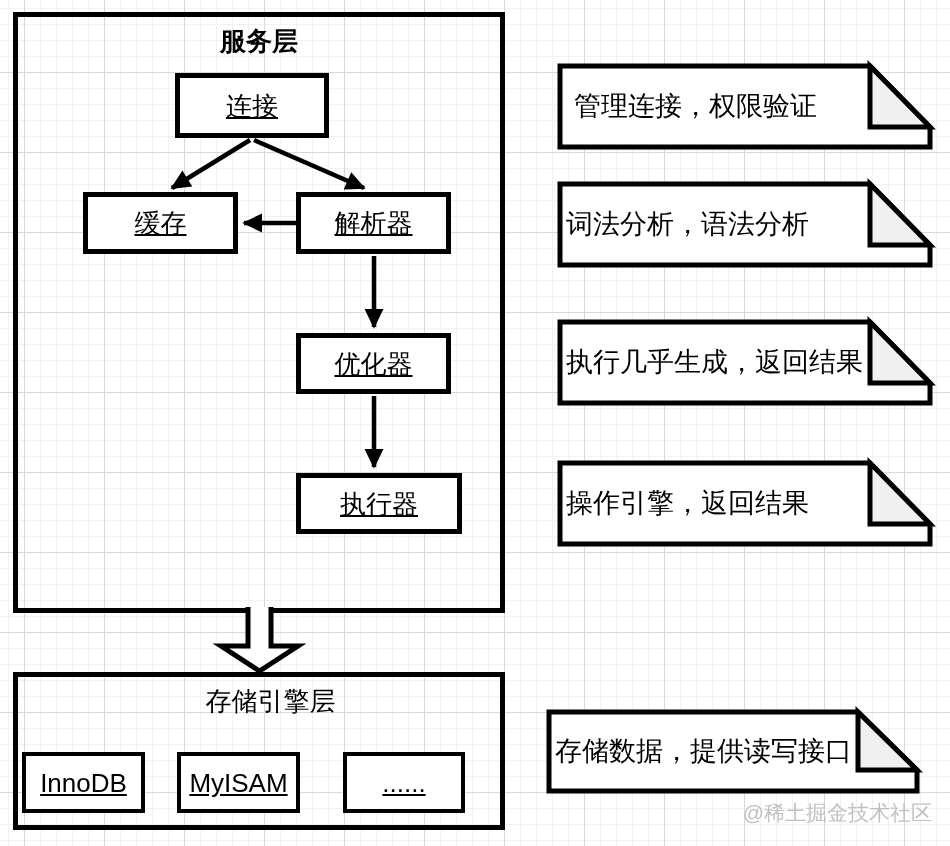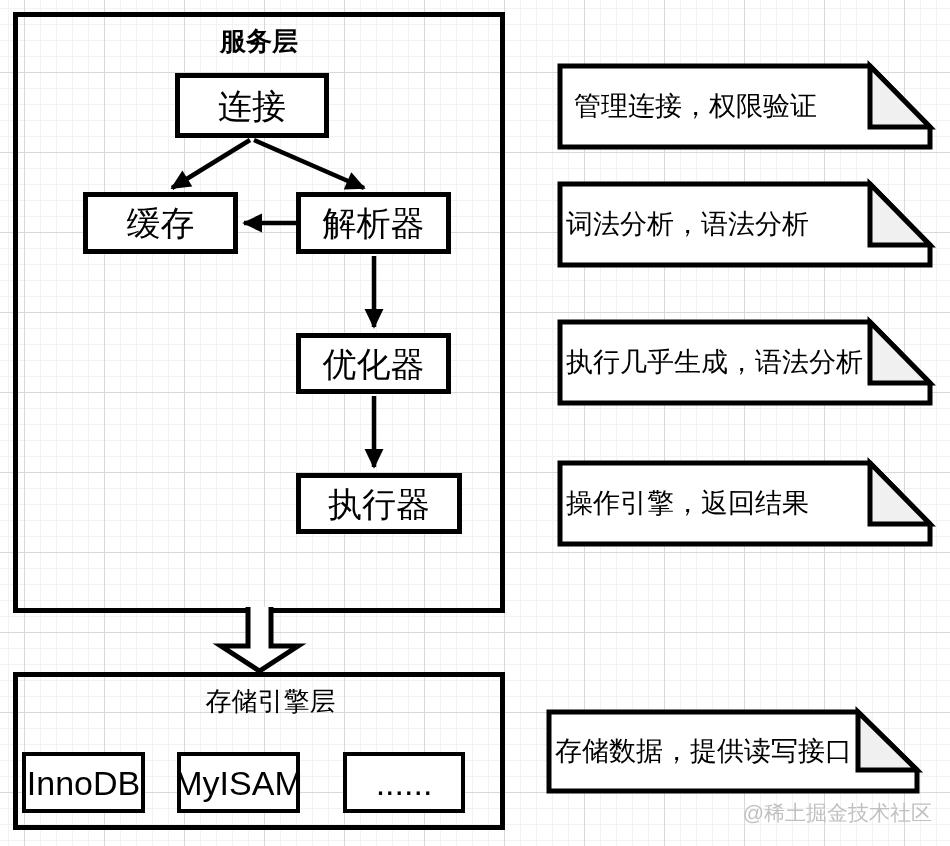--- a/index.html
+++ b/index.html
@@ -21,21 +21,21 @@
       linear-gradient(90deg, var(--grid-minor) 1px, transparent 1px),
       linear-gradient(var(--grid-minor) 1px, transparent 1px);
     background-size:80px 80px,80px 80px,16px 16px,16px 16px;
     background-position:24px 0,0 72px,8px 0,0 8px;
   }
   .abs{position:absolute;box-sizing:border-box;}
   .layer-box{border:5px solid var(--stroke);background:transparent;}
   .node{
     border:5px solid var(--stroke);background:var(--node-fill);
     display:flex;align-items:center;justify-content:center;
-    font-size:34px;line-height:1;white-space:nowrap;
+    font-size:26px;line-height:1;white-space:nowrap;text-decoration:underline;
   }
   .layer-title{
     text-align:center;font-size:26px;line-height:30px;white-space:nowrap;
   }
   svg.overlay{position:absolute;left:0;top:0;pointer-events:none;}
   .conn{stroke:var(--stroke);stroke-width:4.5;fill:none;}
   .big-arrow{fill:var(--node-fill);stroke:var(--stroke);stroke-width:5;stroke-linejoin:miter;}
   .note-body{fill:var(--node-fill);stroke:var(--stroke);stroke-width:5;stroke-linejoin:miter;}
   .note-fold{fill:var(--fold-fill);stroke:var(--stroke);stroke-width:5;stroke-linejoin:miter;}
   .note-text{
@@ -103,19 +103,19 @@
     </g>
 
     <g>
       <path class="note-body" d="M549,712 L858,712 L917,770 L917,791 L549,791 Z"></path>
       <path class="note-fold" d="M858,712 L858,770 L917,770 Z"></path>
     </g>
   </svg>
 
   <div class="abs note-text" style="left:566px;top:66px;width:300px;height:81px;margin-left:8px;">管理连接，权限验证</div>
   <div class="abs note-text" style="left:566px;top:184px;width:300px;height:81px;">词法分析，语法分析</div>
-  <div class="abs note-text" style="left:566px;top:322px;width:300px;height:81px;">执行几乎生成，语法分析</div>
+  <div class="abs note-text" style="left:566px;top:322px;width:300px;height:81px;">执行几乎生成，返回结果</div>
   <div class="abs note-text" style="left:566px;top:463px;width:300px;height:81px;">操作引擎，返回结果</div>
   <div class="abs note-text" style="left:555px;top:712px;width:300px;height:79px;">存储数据，提供读写接口</div>
 
   <div class="abs watermark" style="right:18px;top:800px;">@稀土掘金技术社区</div>
 
 </div>
 
 </body></html>

